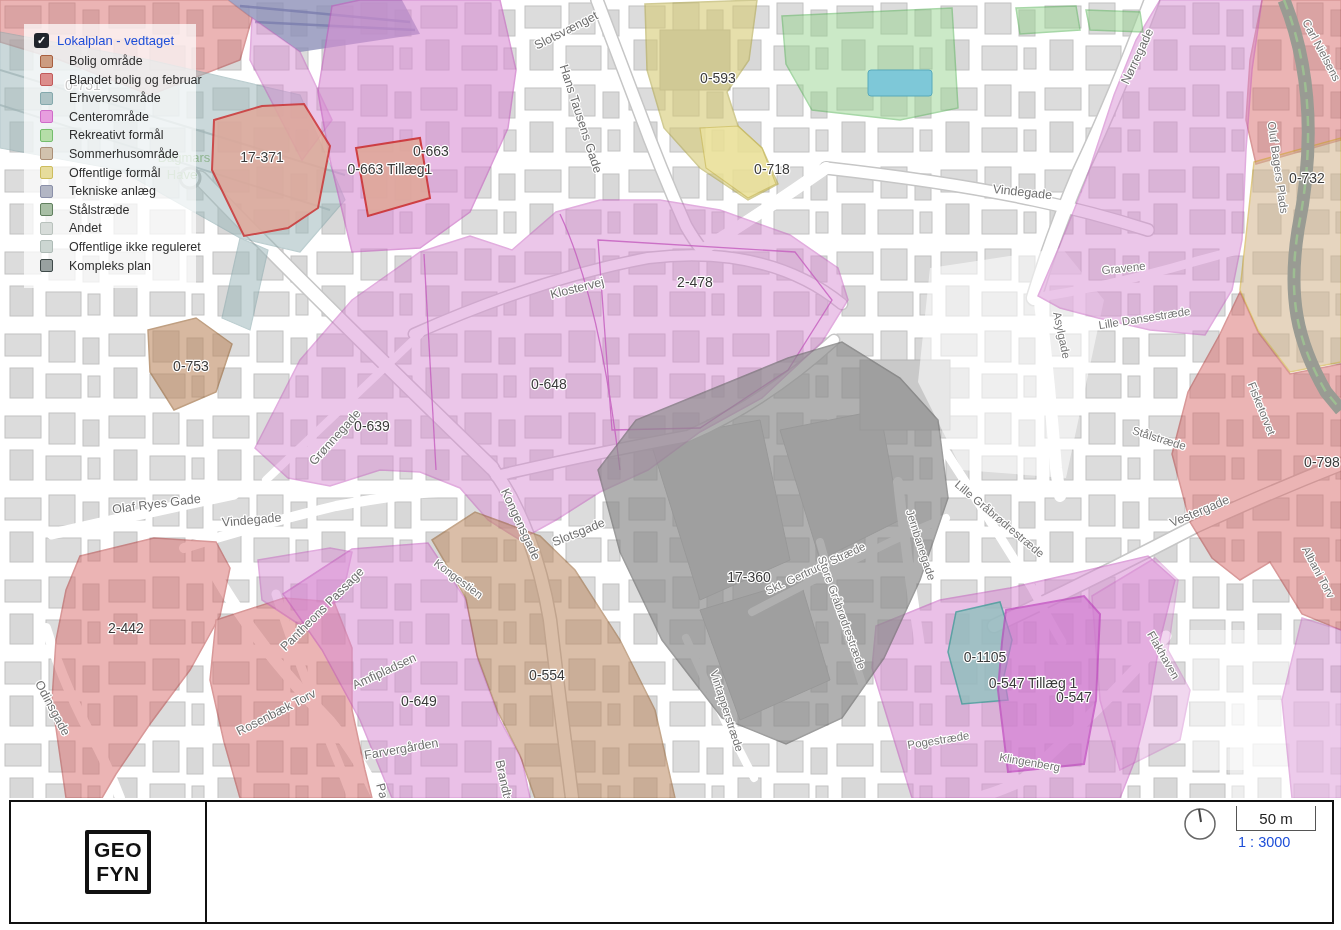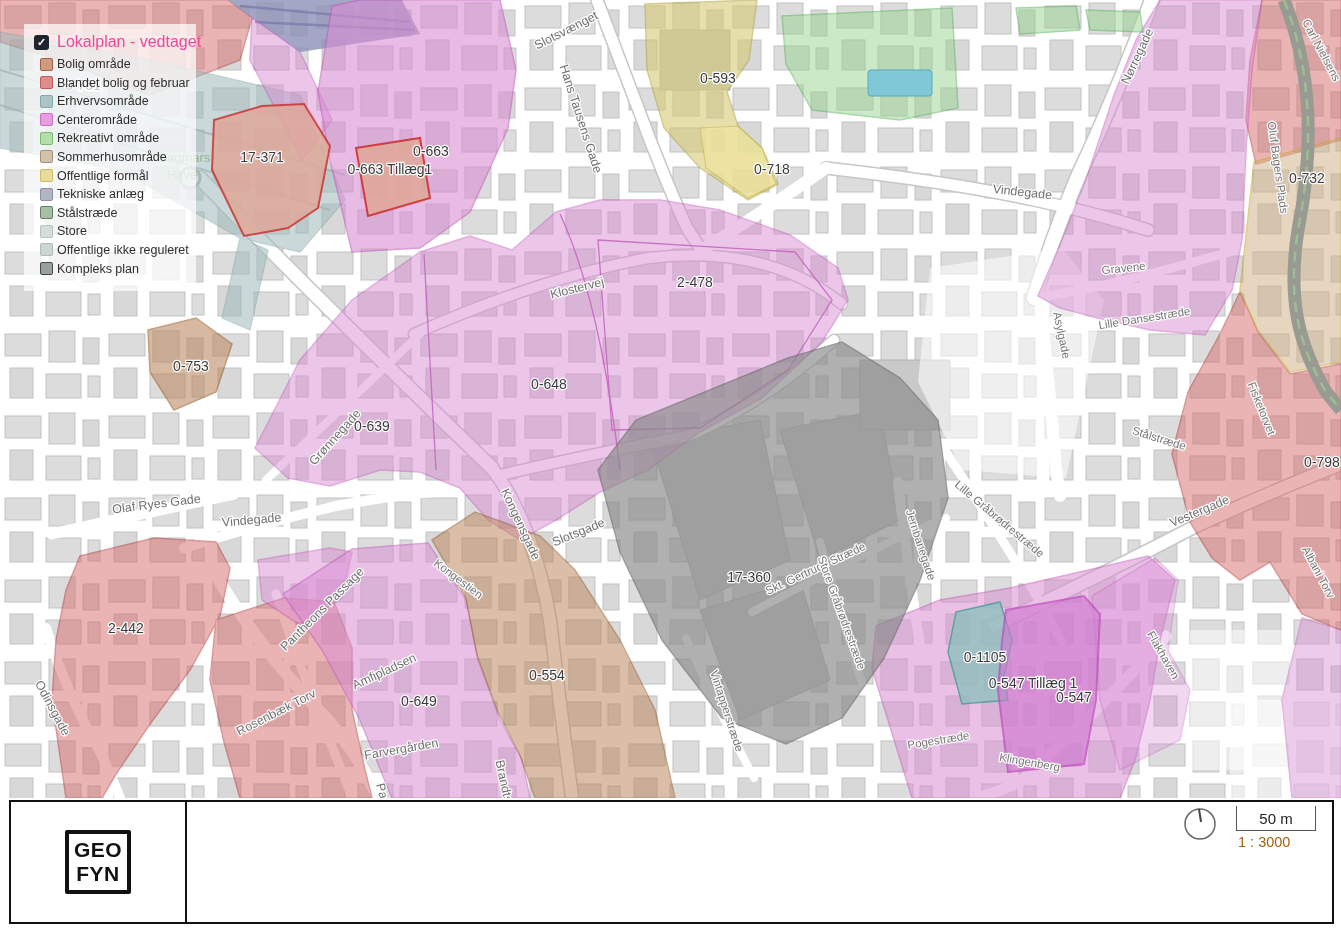--- a/index.html
+++ b/index.html
@@ -10,39 +10,39 @@
   .plan{fill:#3a3a3a;font-size:14px;}
   .street{fill:#6f6f6f;font-size:12.5px;}
   .street-sm{fill:#757575;font-size:11.5px;}
   .place{fill:#8fb48f;font-size:13px;}
   
   .legend{position:absolute;left:24px;top:24px;width:172px;background:rgba(255,255,255,0.72);
           padding:9px 10px 11px 10px;box-sizing:border-box;}
   .legend-title-row{display:flex;align-items:center;gap:8px;margin-bottom:6px;}
   .legend-checkbox{width:15px;height:15px;background:#20242c;border-radius:3px;color:#fff;
           font-size:11px;line-height:15px;text-align:center;font-weight:bold;flex:0 0 auto;}
-  .legend-title{font-size:16px;color:#ec4899;white-space:nowrap;}
-  .legend-row{display:flex;align-items:center;gap:4px;margin:4.6px 0 4.6px 6px;}
+  .legend-title{font-size:13px;color:#1d4ed8;white-space:nowrap;}
+  .legend-row{display:flex;align-items:center;gap:16px;margin:4.6px 0 4.6px 6px;}
   .swatch{width:13px;height:13px;border:1.5px solid #999;border-radius:2px;flex:0 0 auto;box-sizing:border-box;}
   .legend-label{font-size:12.5px;color:#2e2e2e;white-space:nowrap;}
   
   .footer{position:absolute;left:0;top:798px;width:1341px;height:132px;background:#fff;}
   .footer-frame{position:absolute;left:9px;top:2px;width:1321px;height:120px;border:2px solid #111;
           display:flex;}
-  .footer-left{width:174px;border-right:2px solid #111;display:flex;align-items:center;justify-content:center;}
+  .footer-left{width:174px;border-right:2px solid #111;display:flex;align-items:center;justify-content:center;padding-left:20px;}
   .geologo{border:4px solid #111;border-radius:2px;width:58px;height:56px;display:flex;flex-direction:column;
           align-items:center;justify-content:center;font-weight:bold;font-size:21px;line-height:24px;color:#111;
           letter-spacing:0.5px;}
   .footer-right{flex:1;position:relative;}
   .scale-group{position:absolute;right:16px;top:4px;display:flex;align-items:flex-start;gap:18px;}
   .scalebar-wrap{display:flex;flex-direction:column;}
   .scalebar{width:78px;height:24px;border-left:1.5px solid #555;border-right:1.5px solid #555;
           border-bottom:1.5px solid #555;display:flex;align-items:center;justify-content:center;
           font-size:15px;color:#222;}
-  .scale-ratio{font-size:14.5px;color:#a16207;margin-top:3px;margin-left:2px;}
+  .scale-ratio{font-size:14.5px;color:#1d4ed8;margin-top:3px;margin-left:2px;}
   .datetime{position:absolute;right:32px;bottom:6px;font-size:15px;color:#3c3c3c;line-height:1.75;text-align:left;}
 </style>
 </head>
 <body>
 
 <div class="map-wrap">
 <svg width="1341" height="798" viewBox="0 0 1341 798">
   <defs>
     <pattern id="blds" width="104" height="82" patternUnits="userSpaceOnUse">
       <rect x="5" y="6" width="36" height="22" fill="#dcdcdc" stroke="#c2c2c2"></rect>
@@ -263,41 +263,41 @@
   <div class="legend-row">
     <div class="swatch" style="background: rgb(173, 195, 197); border-color: rgb(132, 169, 173);"></div>
     <div class="legend-label">Erhvervsområde</div>
   </div>
   <div class="legend-row">
     <div class="swatch" style="background: rgb(231, 158, 223); border-color: rgb(207, 108, 201);"></div>
     <div class="legend-label">Centerområde</div>
   </div>
   <div class="legend-row">
     <div class="swatch" style="background: rgb(181, 222, 168); border-color: rgb(116, 189, 108);"></div>
-    <div class="legend-label">Rekreativt område</div>
+    <div class="legend-label">Rekreativt formål</div>
   </div>
   <div class="legend-row">
     <div class="swatch" style="background: rgb(209, 194, 173); border-color: rgb(171, 144, 119);"></div>
     <div class="legend-label">Sommerhusområde</div>
   </div>
   <div class="legend-row">
     <div class="swatch" style="background: rgb(231, 220, 156); border-color: rgb(205, 189, 94);"></div>
     <div class="legend-label">Offentlige formål</div>
   </div>
   <div class="legend-row">
     <div class="swatch" style="background: rgb(178, 182, 196); border-color: rgb(139, 144, 169);"></div>
     <div class="legend-label">Tekniske anlæg</div>
   </div>
   <div class="legend-row">
     <div class="swatch" style="background: rgb(168, 191, 165); border-color: rgb(97, 128, 95);"></div>
     <div class="legend-label">Stålstræde</div>
   </div>
   <div class="legend-row">
     <div class="swatch" style="background: rgb(215, 220, 217); border-color: rgb(185, 194, 189);"></div>
-    <div class="legend-label">Store</div>
+    <div class="legend-label">Andet</div>
   </div>
   <div class="legend-row">
     <div class="swatch" style="background: rgb(204, 214, 210); border-color: rgb(174, 187, 182);"></div>
     <div class="legend-label">Offentlige ikke reguleret</div>
   </div>
   <div class="legend-row">
     <div class="swatch" style="background: rgb(152, 161, 160); border-color: rgb(63, 74, 73);"></div>
     <div class="legend-label">Kompleks plan</div>
   </div>
 </div>

